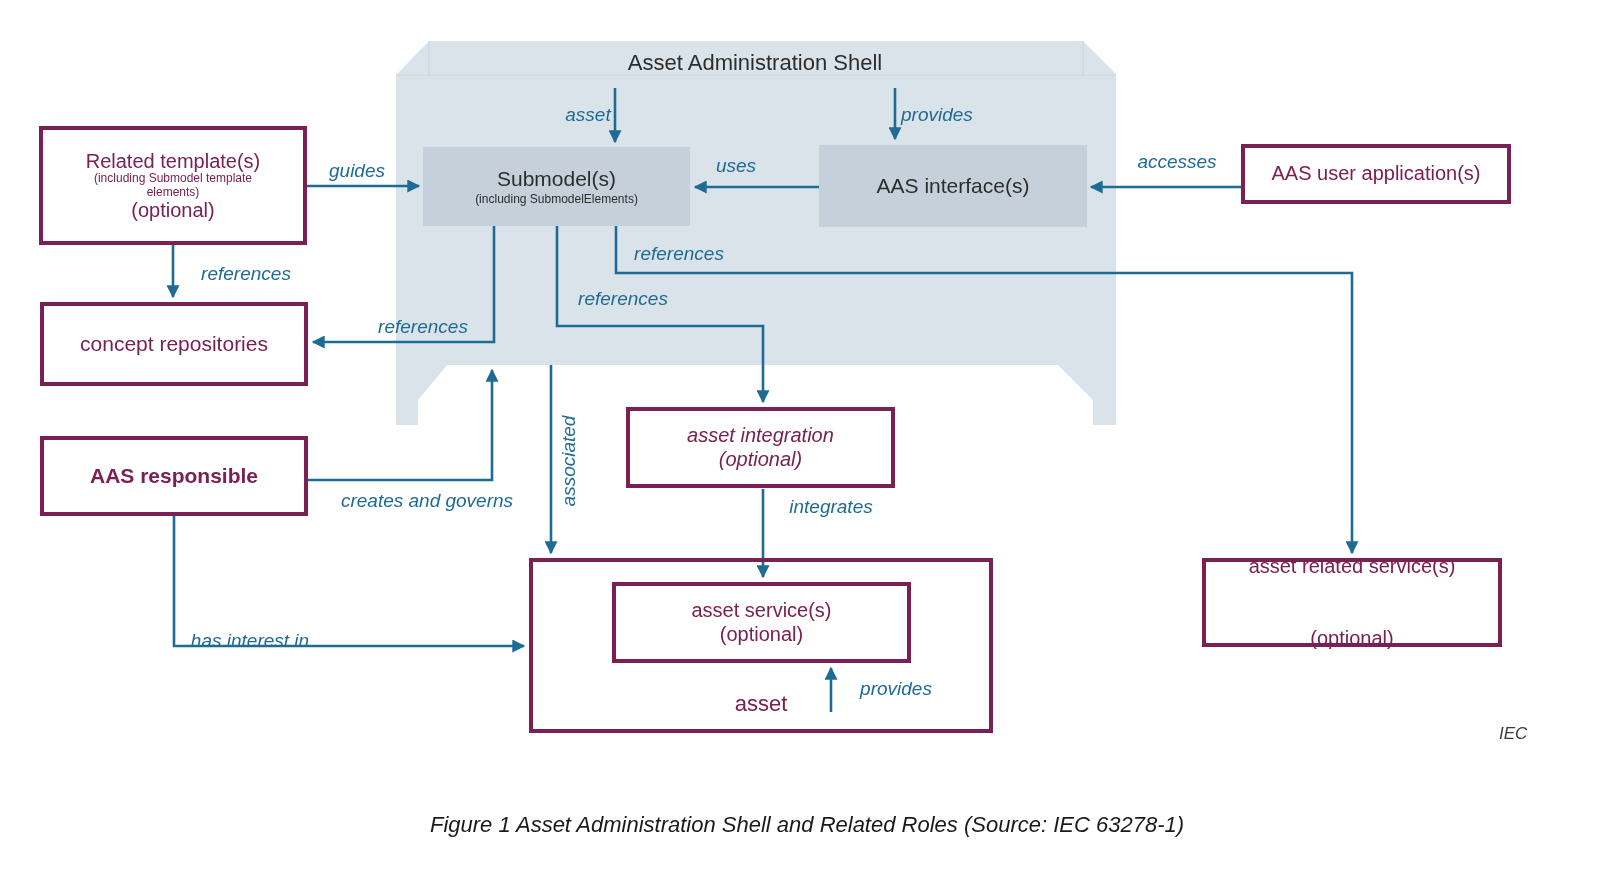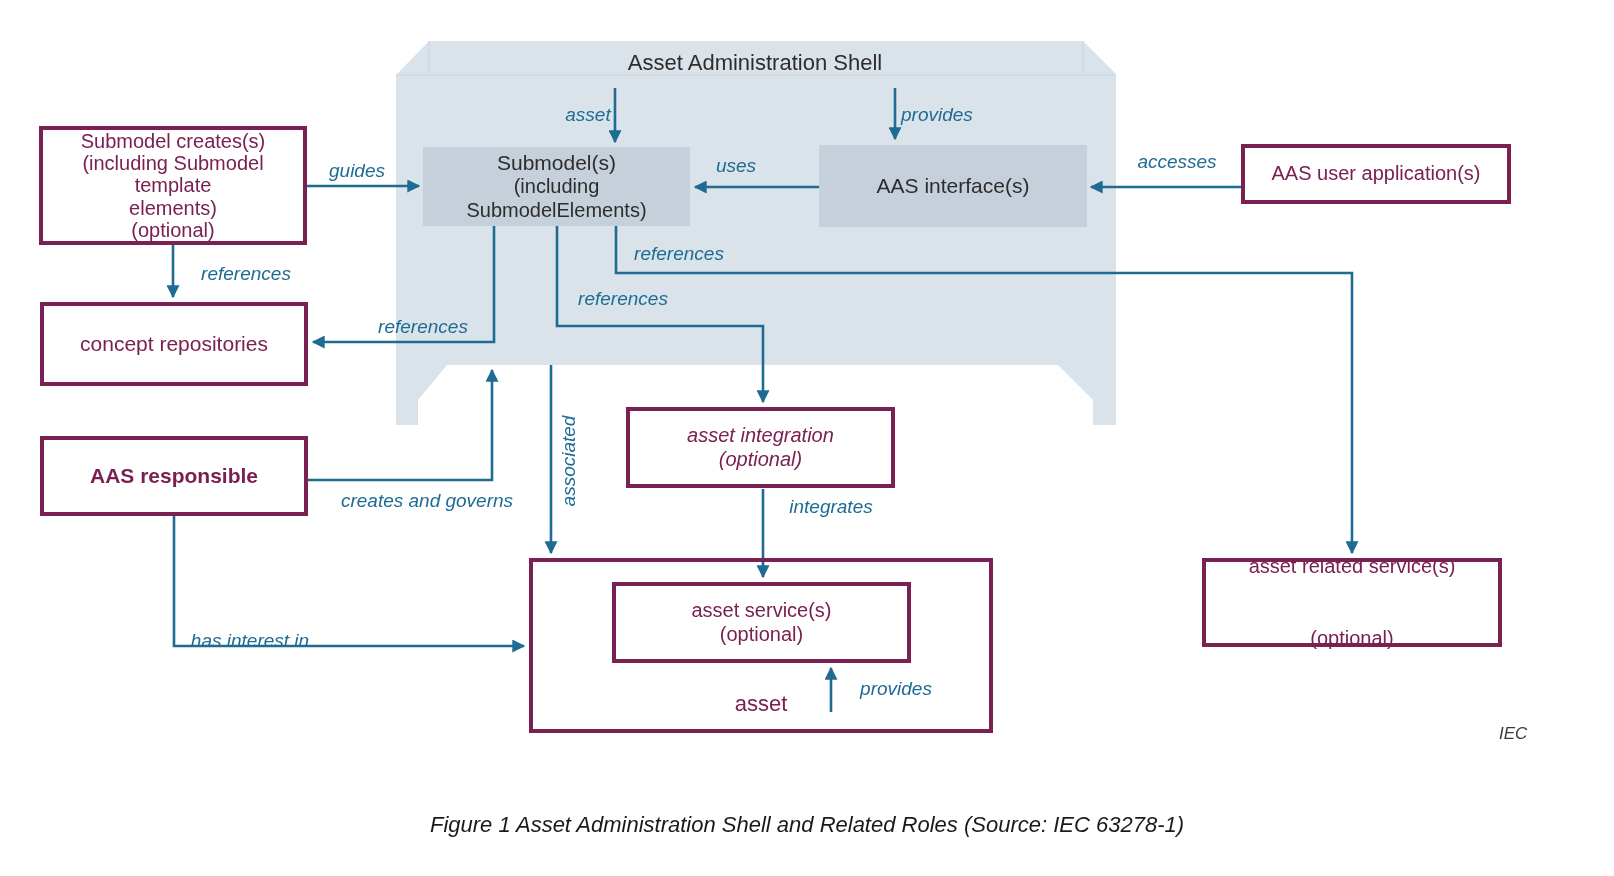--- a/index.html
+++ b/index.html
@@ -25,21 +25,21 @@
   }
   .box-maroon{
     border:4px solid var(--maroon);background:#ffffff;color:var(--maroon);font-size:20px;
   }
   .box-maroon-open{
     border:4px solid var(--maroon);background:transparent;color:var(--maroon);
   }
   .box-gray{
     background:var(--inner-box-fill);color:var(--text-dark);font-size:21px;
   }
-  .small-line{font-size:20px;text-align:center;}
+  .small-line{font-size:12px;text-align:center;}
   .big-line{font-size:21px;}
   .lbl{
     position:absolute;font-style:italic;font-size:19px;color:var(--teal);white-space:nowrap;
   }
   .ctr{transform:translateX(-50%);}
   .vlbl{
     width:104px;text-align:center;transform:rotate(-90deg);transform-origin:center;
   }
   .asset-word{
     position:absolute;left:0;right:0;bottom:12px;text-align:center;font-size:22px;color:var(--maroon);
@@ -92,21 +92,21 @@
     <div class="big-line">Submodel(s)</div>
     <div class="small-line">(including SubmodelElements)</div>
   </div>
 
   <div class="abs title" style="left:755px;top:50px;">Asset Administration Shell</div>
   <div class="abs box box-gray" style="left:819px;top:145px;width:268px;height:82px;">
     <div>AAS interface(s)</div>
   </div>
 
   <div class="abs box box-maroon" style="left:39px;top:126px;width:268px;height:119px;line-height:1.12;">
-    <div>Submodel creates(s)</div>
+    <div>Related template(s)</div>
     <div class="small-line">(including Submodel template</div>
     <div class="small-line">elements)</div>
     <div>(optional)</div>
   </div>
 
   <div class="abs box box-maroon" style="left:40px;top:302px;width:268px;height:84px;font-size:21px;">
     <div>concept repositories</div>
   </div>
 
   <div class="abs box box-maroon" style="left:40px;top:436px;width:268px;height:80px;font-size:21px;font-weight:bold;">

